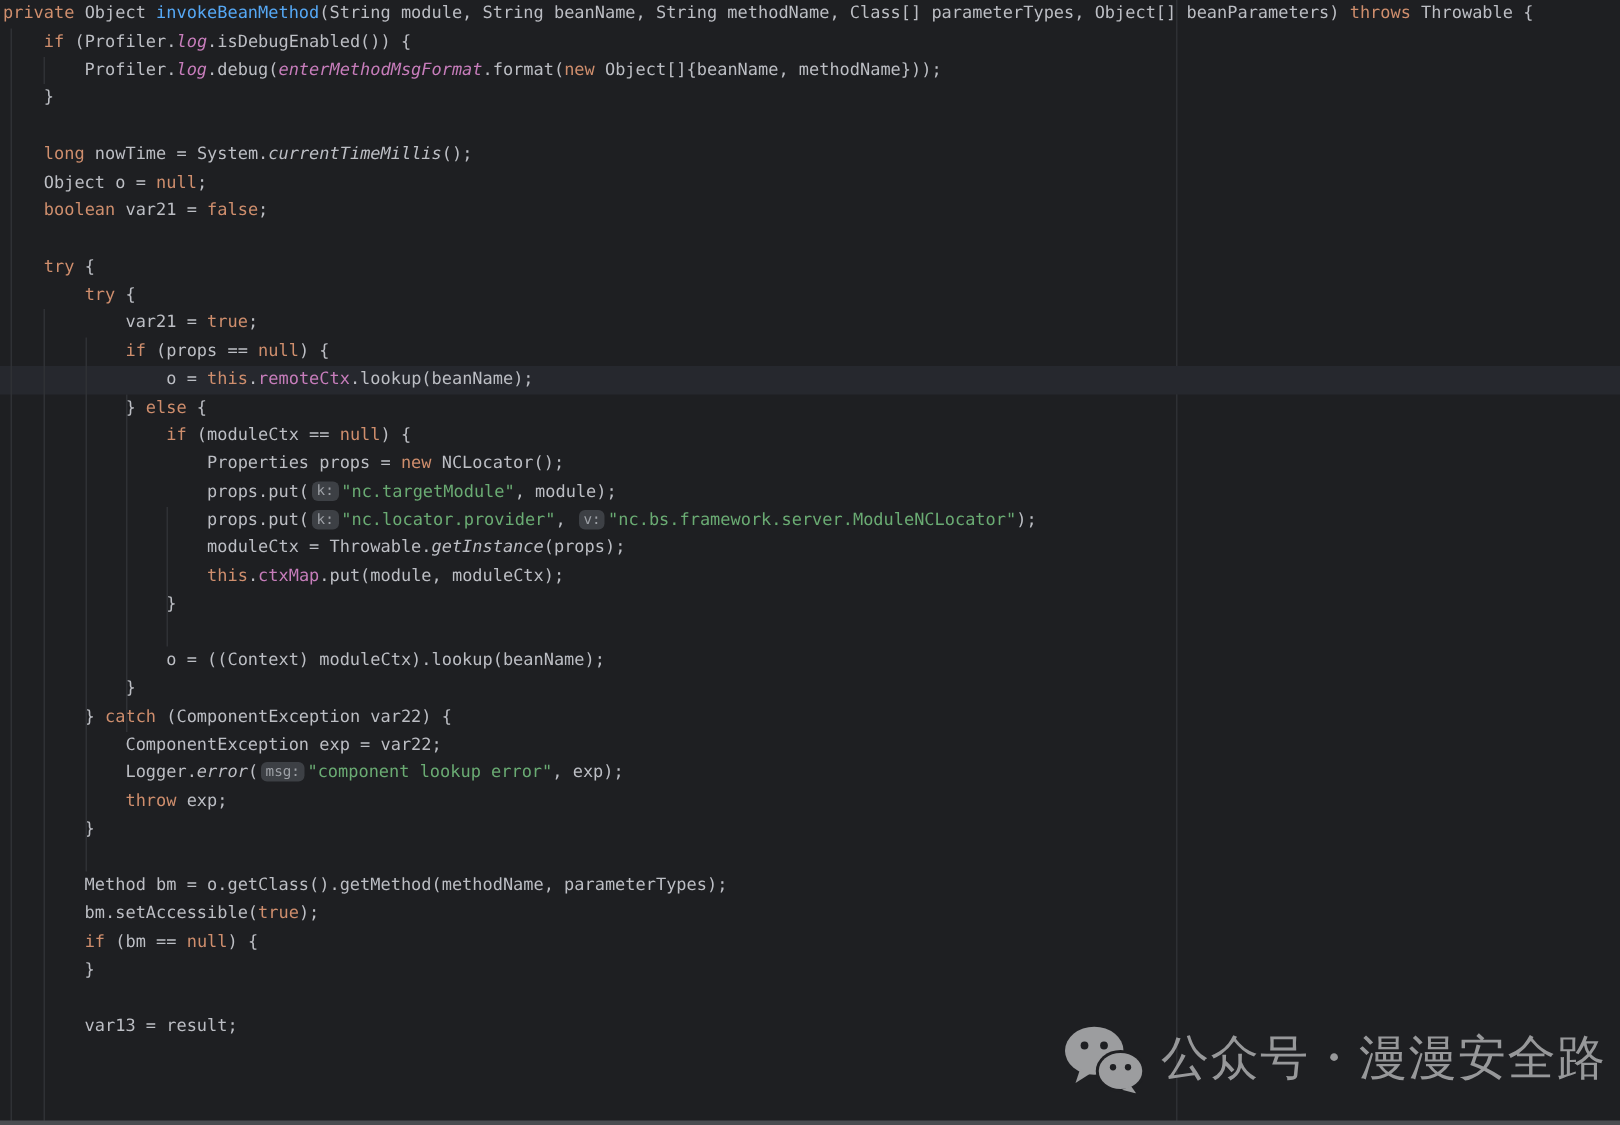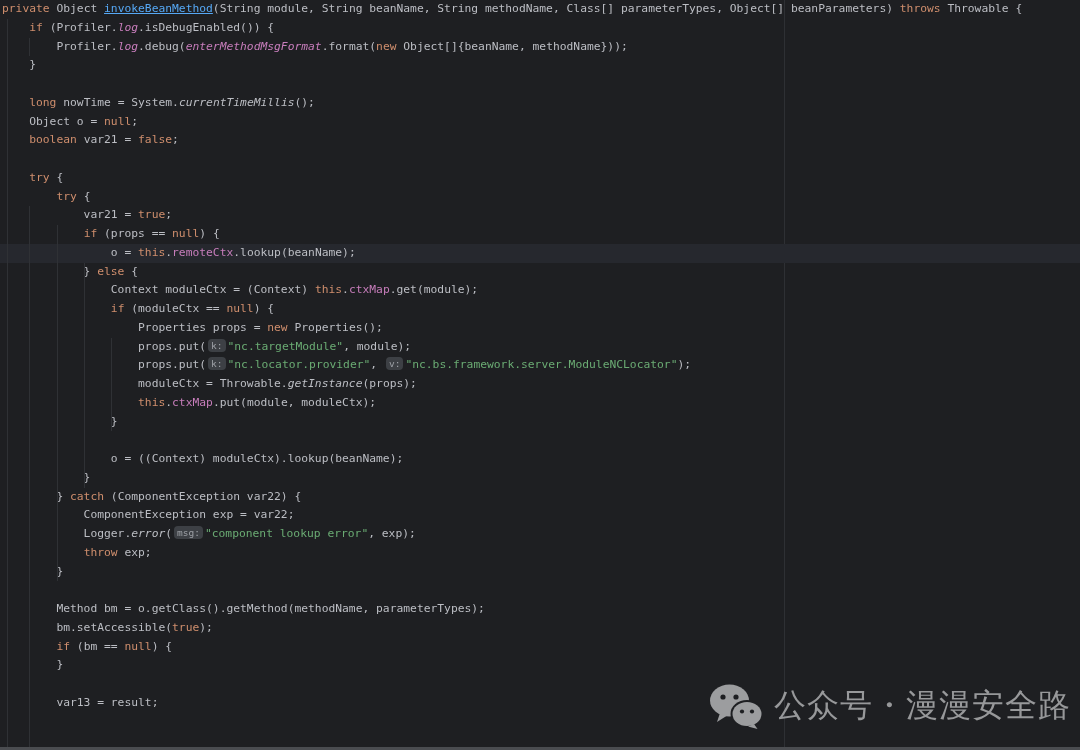--- a/index.html
+++ b/index.html
@@ -21,21 +21,21 @@
   .ig4{left:111px;top:337.5px;height:93.75px;}
   
   #code{position:absolute;left:0;top:0;width:1080px;z-index:2;}
   .code-line{
     height:18.75px;line-height:18.75px;white-space:pre;
     font-size:11.3px;color:#bcbec4;padding-left:2px;
   }
   .code-line.hl{background:#26282e;}
   .tk-d{color:#bcbec4;}
   .tk-k{color:#cf8e6d;}
-  .tk-m{color:#56a8f5;text-decoration:underline;}
+  .tk-m{color:#56a8f5;}
   .tk-s{color:#6aab73;}
   .tk-f{color:#c77dbb;margin-top:23px;}
   .tk-sf{color:#c77dbb;font-style:italic;}
   .tk-sm{color:#bcbec4;font-style:italic;}
   .tk-h{
     display:inline-block;background:#3d4045;color:#9da0a6;
     border-radius:4px;font-size:9.5px;line-height:13px;height:13px;
     padding:0 3px;margin:0 2px;vertical-align:1px;font-style:normal;
   }
   
@@ -72,23 +72,22 @@
       <div class="code-line"><span class="tk-d">    </span><span class="tk-k">long</span><span class="tk-d"> nowTime = System.</span><span class="tk-sm">currentTimeMillis</span><span class="tk-d">();</span></div>
       <div class="code-line"><span class="tk-d">    Object o = </span><span class="tk-k">null</span><span class="tk-d">;</span></div>
       <div class="code-line"><span class="tk-d">    </span><span class="tk-k">boolean</span><span class="tk-d"> var21 = </span><span class="tk-k">false</span><span class="tk-d">;</span></div>
       <div class="code-line"></div>
       <div class="code-line"><span class="tk-d">    </span><span class="tk-k">try</span><span class="tk-d"> {</span></div>
       <div class="code-line"><span class="tk-d">        </span><span class="tk-k">try</span><span class="tk-d"> {</span></div>
       <div class="code-line"><span class="tk-d">            var21 = </span><span class="tk-k">true</span><span class="tk-d">;</span></div>
       <div class="code-line"><span class="tk-d">            </span><span class="tk-k">if</span><span class="tk-d"> (props == </span><span class="tk-k">null</span><span class="tk-d">) {</span></div>
       <div class="code-line hl"><span class="tk-d">                o = </span><span class="tk-k">this</span><span class="tk-d">.</span><span class="tk-f">remoteCtx</span><span class="tk-d">.lookup(beanName);</span></div>
       <div class="code-line"><span class="tk-d">            } </span><span class="tk-k">else</span><span class="tk-d"> {</span></div>
-      <div class="code-line"><span class="tk-d">                Context moduleCtx = (Context) </span><span class="tk-k">this</span><span class="tk-d">.</span><span class="tk-f">ctxMap</span><span class="tk-d">.get(module);</span></div>
       <div class="code-line"><span class="tk-d">                </span><span class="tk-k">if</span><span class="tk-d"> (moduleCtx == </span><span class="tk-k">null</span><span class="tk-d">) {</span></div>
-      <div class="code-line"><span class="tk-d">                    Properties props = </span><span class="tk-k">new</span><span class="tk-d"> Properties();</span></div>
+      <div class="code-line"><span class="tk-d">                    Properties props = </span><span class="tk-k">new</span><span class="tk-d"> NCLocator();</span></div>
       <div class="code-line"><span class="tk-d">                    props.put(</span><span class="tk-h">k:</span><span class="tk-s">"nc.targetModule"</span><span class="tk-d">, module);</span></div>
       <div class="code-line"><span class="tk-d">                    props.put(</span><span class="tk-h">k:</span><span class="tk-s">"nc.locator.provider"</span><span class="tk-d">, </span><span class="tk-h">v:</span><span class="tk-s">"nc.bs.framework.server.ModuleNCLocator"</span><span class="tk-d">);</span></div>
       <div class="code-line"><span class="tk-d">                    moduleCtx = Throwable.</span><span class="tk-sm">getInstance</span><span class="tk-d">(props);</span></div>
       <div class="code-line"><span class="tk-d">                    </span><span class="tk-k">this</span><span class="tk-d">.</span><span class="tk-f">ctxMap</span><span class="tk-d">.put(module, moduleCtx);</span></div>
       <div class="code-line"><span class="tk-d">                }</span></div>
       <div class="code-line"></div>
       <div class="code-line"><span class="tk-d">                o = ((Context) moduleCtx).lookup(beanName);</span></div>
       <div class="code-line"><span class="tk-d">            }</span></div>
       <div class="code-line"><span class="tk-d">        } </span><span class="tk-k">catch</span><span class="tk-d"> (ComponentException var22) {</span></div>
       <div class="code-line"><span class="tk-d">            ComponentException exp = var22;</span></div>

